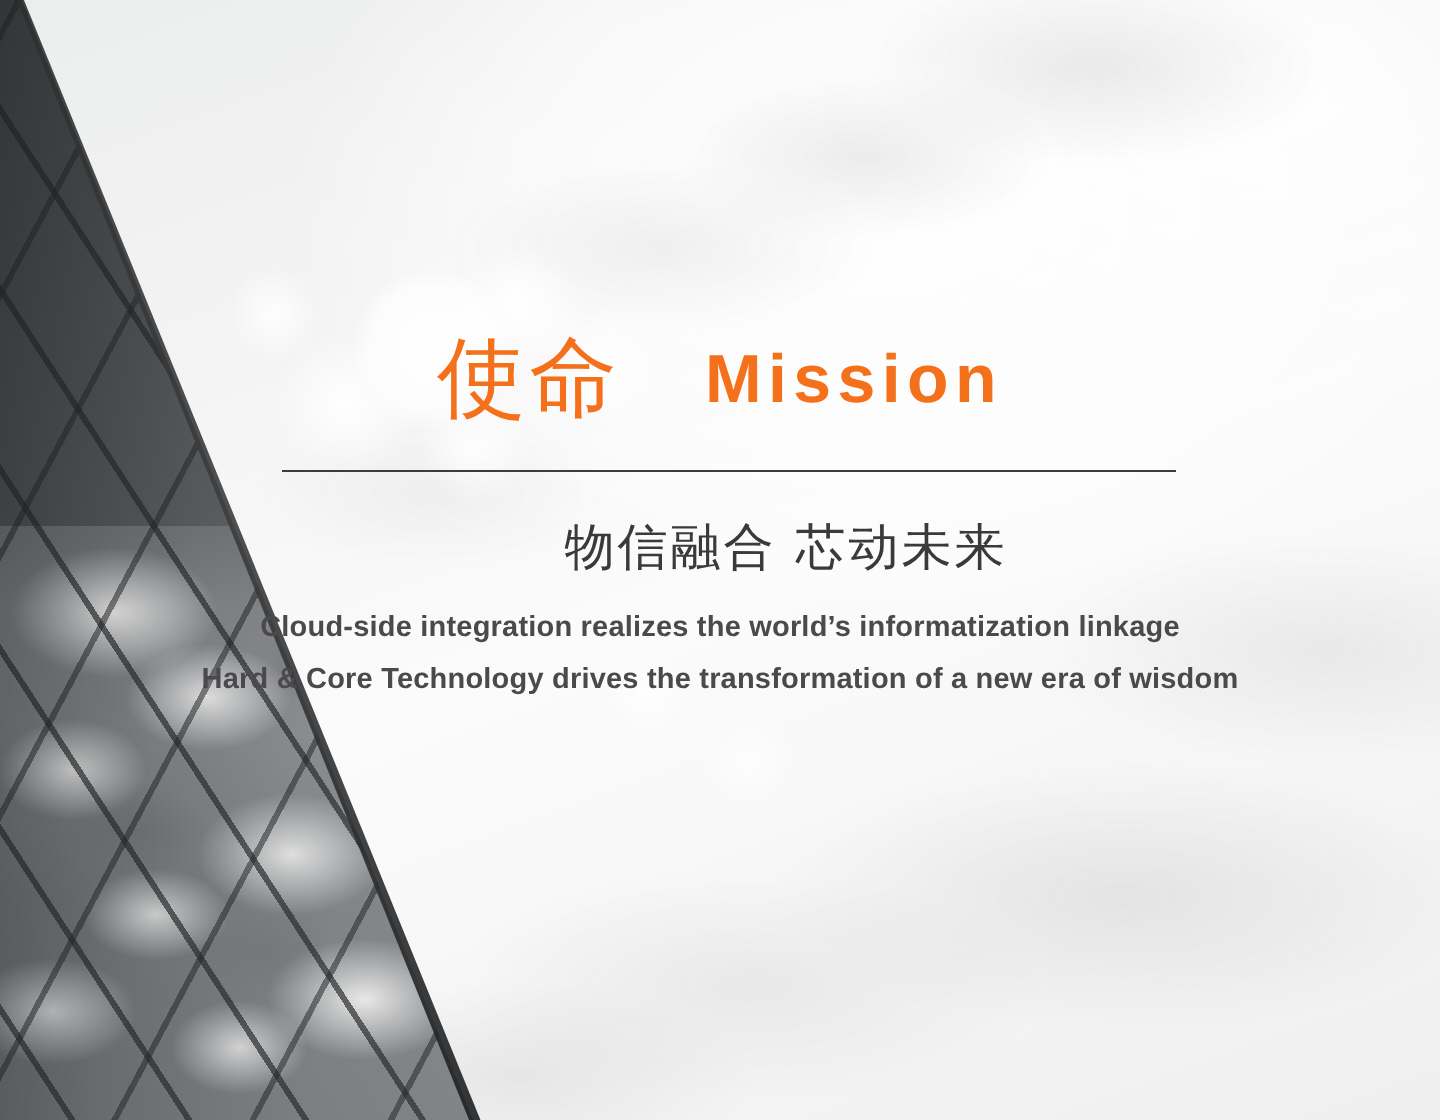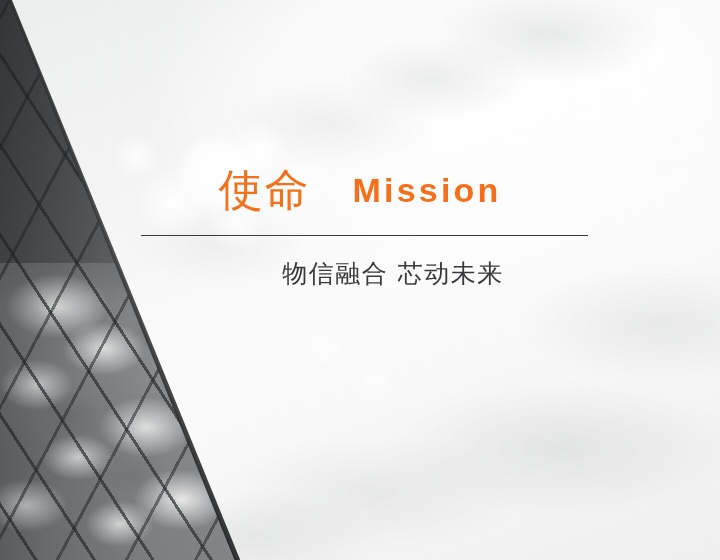--- a/index.html
+++ b/index.html
@@ -251,15 +251,19 @@
   <div class="content">
 
     <div class="heading-row">
       <span class="heading-cn">使命</span><span class="heading-en">Mission</span>
     </div>
 
     <div class="divider"></div>
 
     <div class="subtitle">物信融合 芯动未来</div>
 
+    <div class="body-lines">
+      <div class="body-line">Cloud-side integration realizes the world’s informatization linkage</div>
+      <div class="body-line">Hard &amp; Core Technology drives the transformation of a new era of wisdom</div>
+    </div>
 
   </div>
 </div>
 
 </body></html>

